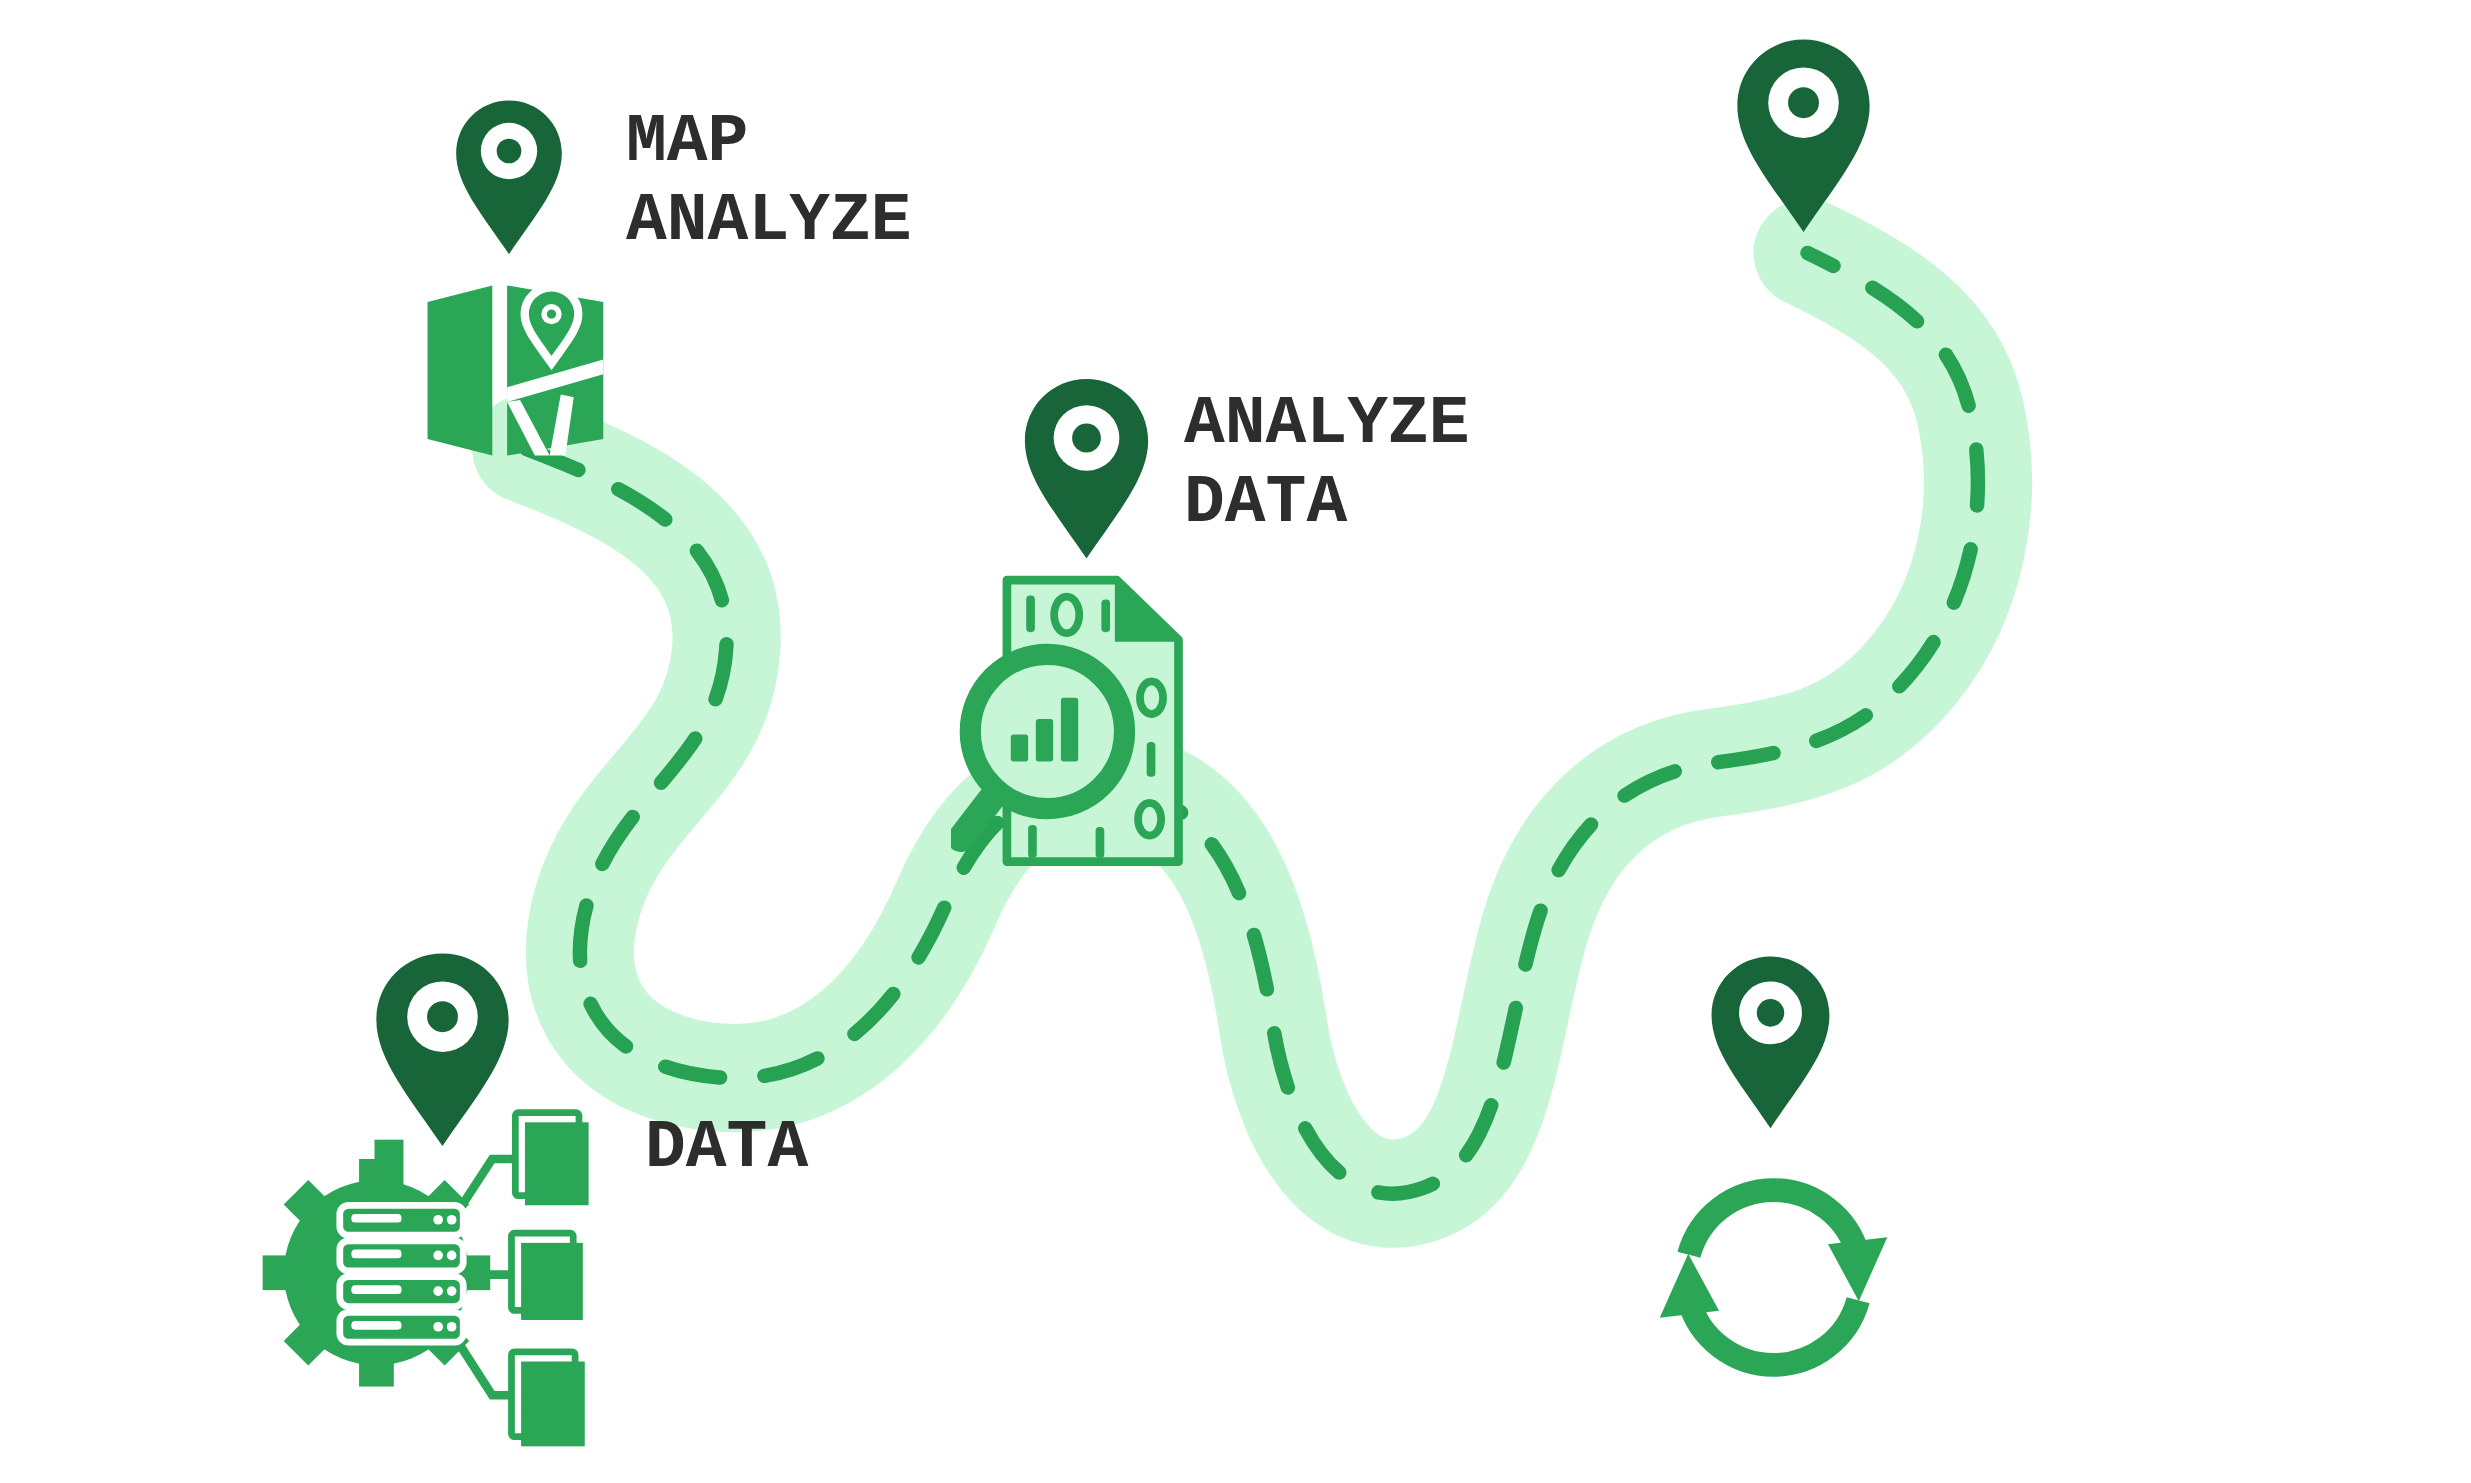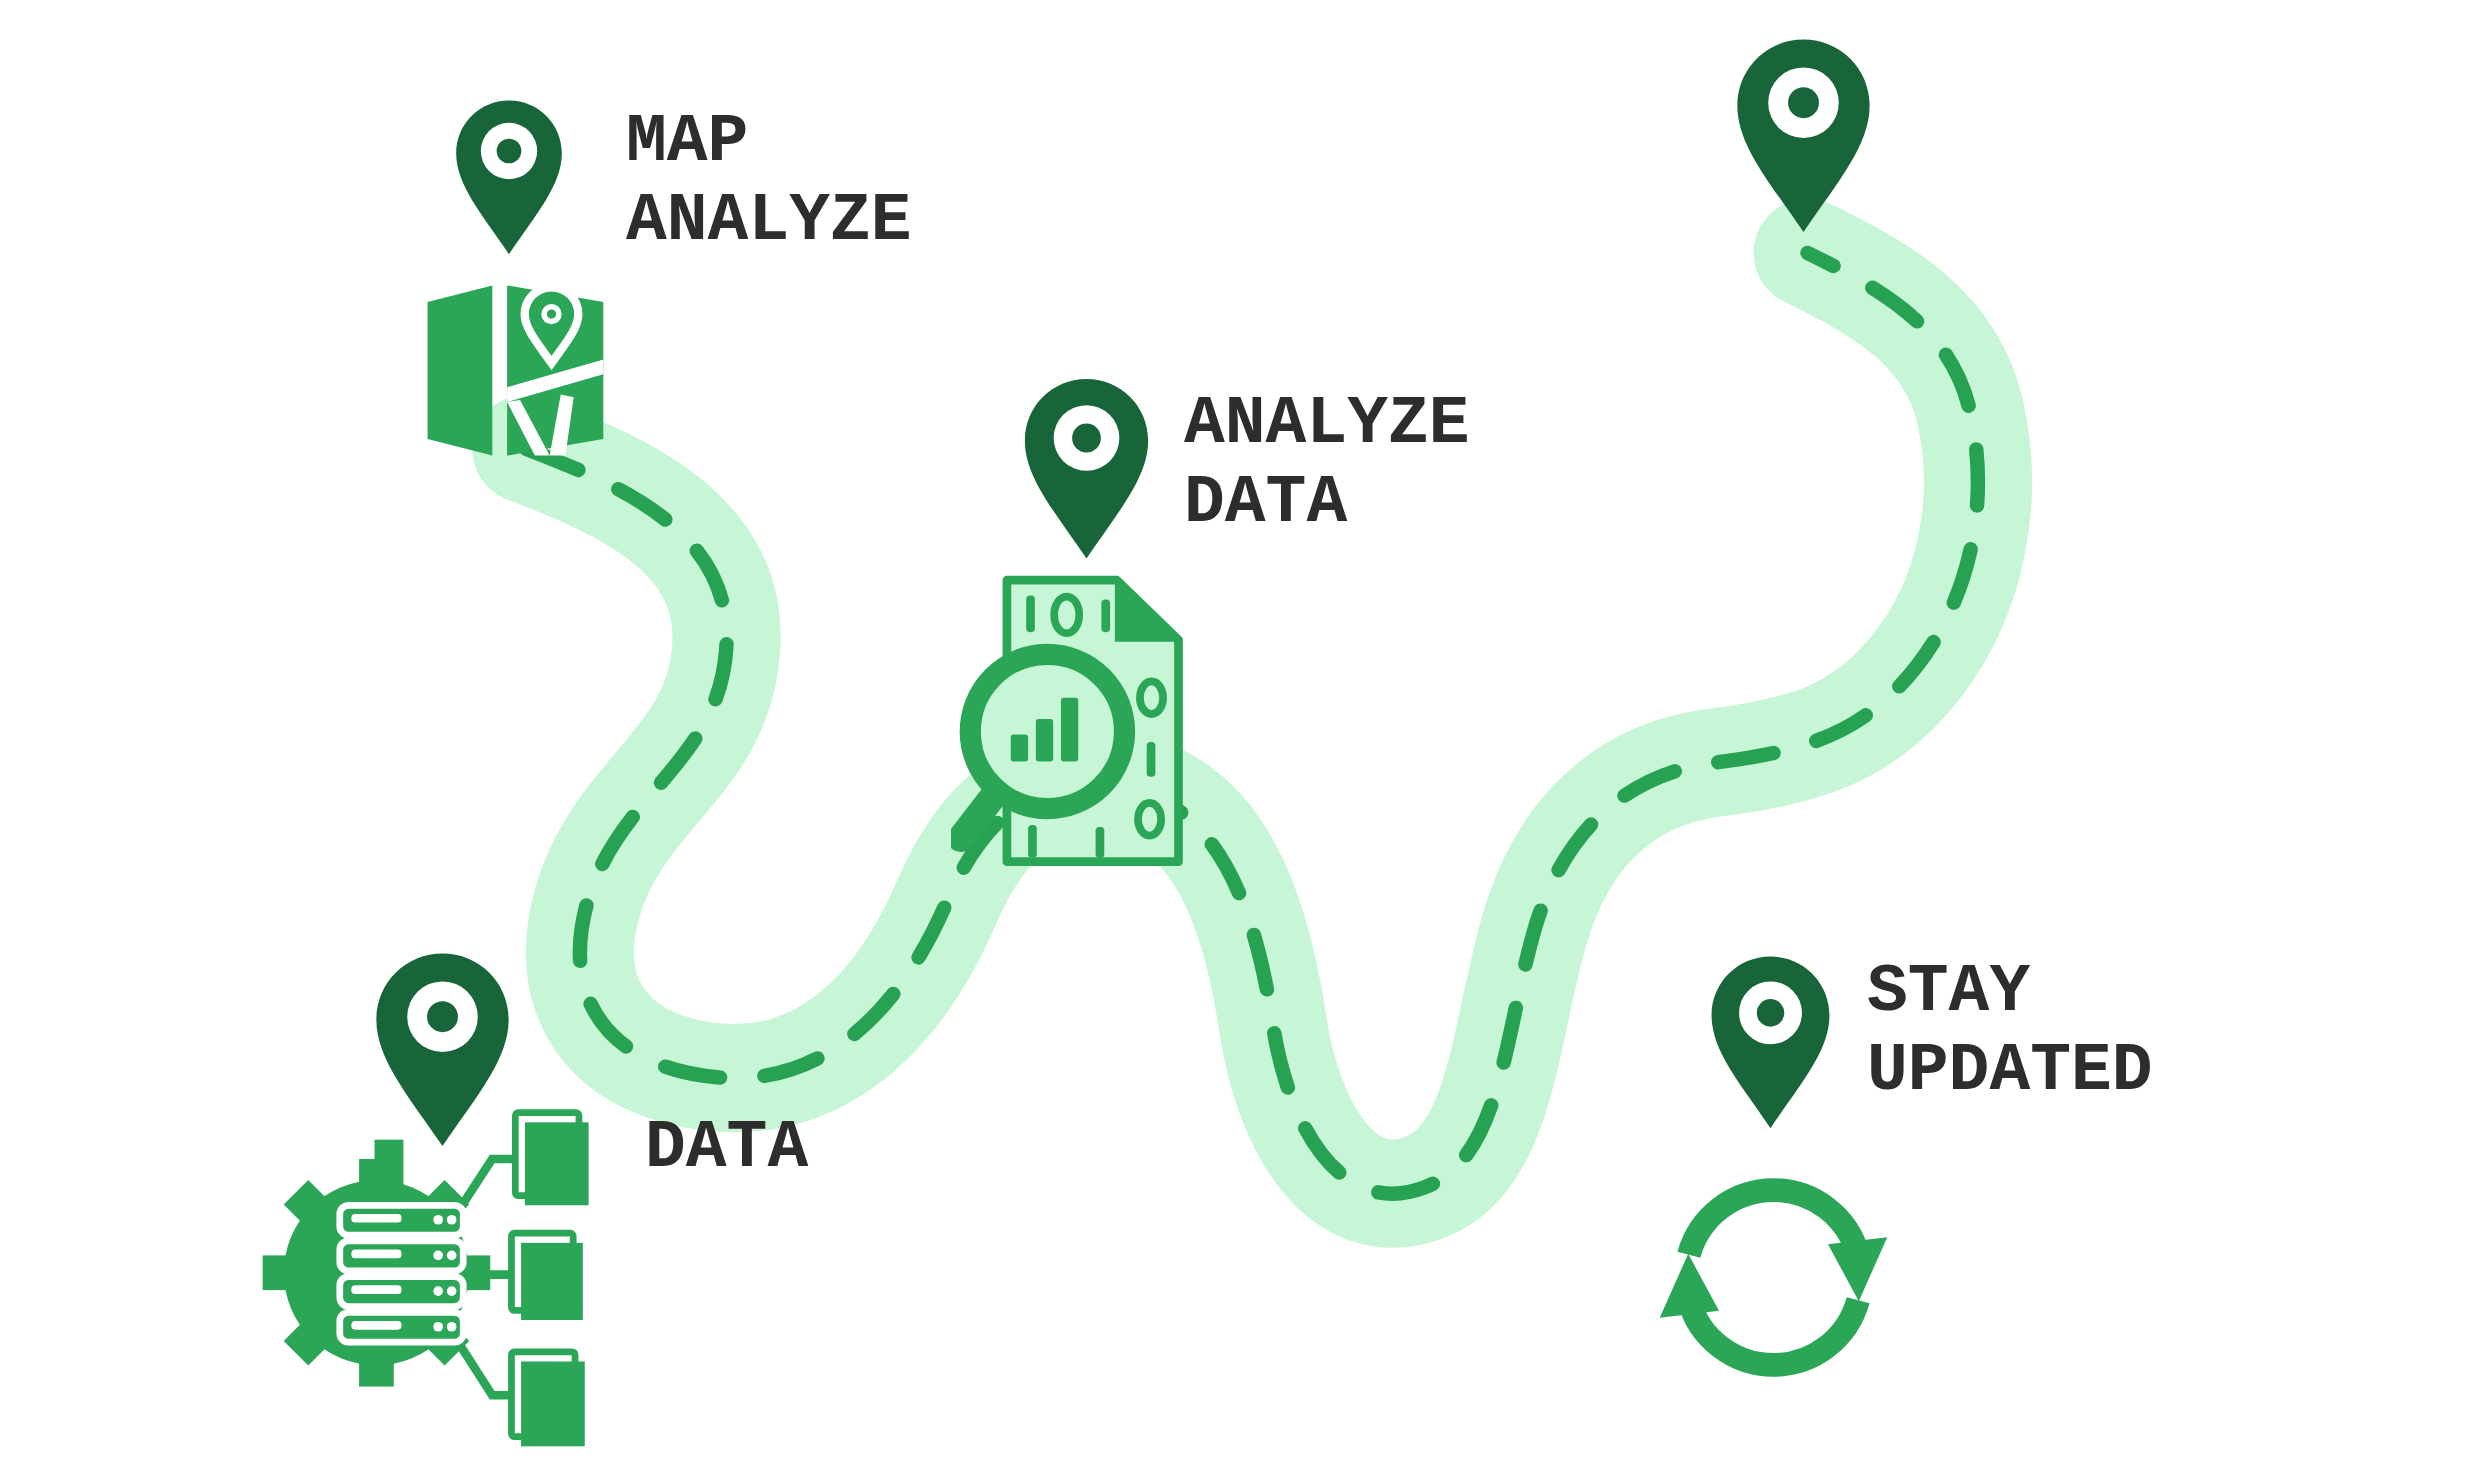--- a/index.html
+++ b/index.html
@@ -188,24 +188,20 @@
       <rect class="f-green" x="280" y="330" width="40" height="8" rx="3"></rect>
     </g>
   </svg>
 
   <svg class="abs" style="left:1705px;top:952px;width:131px;height:182px" viewBox="0 0 100 138">
     <path class="f-dark" d="M50 3 C25 3 5 23 5 48 C5 75 27 100 50 134 C73 100 95 75 95 48 C95 23 75 3 50 3 Z"></path>
     <circle class="f-white" cx="50" cy="46" r="24"></circle>
     <circle class="f-dark" cx="50" cy="46" r="10.5"></circle>
   </svg>
 
-  <div class="step-label" style="left:1867px;top:952px">
-    <div>STAY</div>
-    <div>UPDATED</div>
-  </div>
 
   <svg class="abs" style="left:1653px;top:1159px;width:241px;height:237px" viewBox="0 0 100 100">
     <path class="s-green" stroke-width="10" d="M14.3 40.4 A37 37 0 0 1 85.7 40.4"></path>
     <polygon class="f-green" points="73,36 98,33 86,60"></polygon>
     <path class="s-green" stroke-width="10" d="M85.7 59.6 A37 37 0 0 1 14.3 59.6"></path>
     <polygon class="f-green" points="27,64 2,67 14,40"></polygon>
   </svg>
 
 </div>
 

